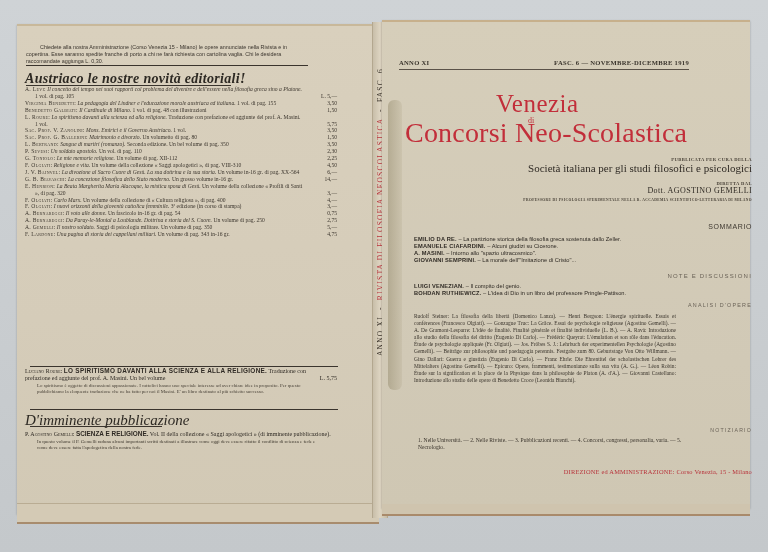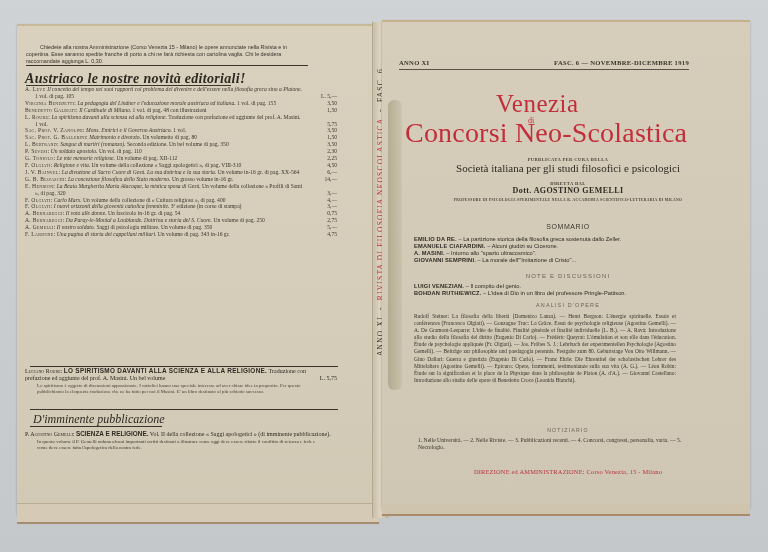--- a/index.html
+++ b/index.html
@@ -21,33 +21,33 @@
   .l-heading{position:absolute;left:25px;top:71px;font-style:italic;font-size:14px;font-weight:bold;color:#2d2923;letter-spacing:.3px;}
   .l-list{position:absolute;left:25px;top:86px;width:312px;}
   .l-item{position:relative;font-size:5.6px;line-height:6.9px;color:#3c362e;padding-right:34px;}
   .l-item .auth{font-variant:small-caps;letter-spacing:.3px;}
   .l-item .ttl{font-style:italic;}
   .l-item .price{position:absolute;right:0;bottom:0;width:30px;text-align:right;}
   .l-item .text{display:block;padding-left:10px;text-indent:-10px;}
   .l-feature{position:absolute;left:25px;top:367px;width:312px;font-size:6px;line-height:7px;color:#2f2a24;}
   .l-feature .big{font-family:"Liberation Sans",sans-serif;font-weight:bold;font-size:6.4px;letter-spacing:.3px;}
   .l-feature .note{font-size:4.9px;line-height:5.6px;padding:1px 12px 0 12px;color:#4a4339;}
-  .l-imm-h{position:absolute;left:33px;top:412px;font-style:italic;font-size:12px;color:#2d2923;}
+  .l-imm-h{position:absolute;left:25px;top:412px;font-style:italic;font-size:15px;color:#2d2923;}
   .l-imm{position:absolute;left:25px;top:430px;width:312px;font-size:6px;line-height:7px;color:#2f2a24;}
   .l-imm .big{font-family:"Liberation Sans",sans-serif;font-weight:bold;font-size:6.4px;}
   .l-imm .note{font-size:4.9px;line-height:5.7px;padding:1px 10px 0 12px;color:#3f392f;}
 
   
   .r-top{position:absolute;left:399px;top:59px;width:290px;font-size:6.6px;font-weight:bold;color:#3b352d;letter-spacing:.3px;}
   .r-top .right{position:absolute;right:0;top:0;}
   .r-top-rule{position:absolute;left:399px;top:69px;width:290px;height:1px;background:#5a5248;}
   .title1{position:absolute;left:496px;top:90px;font-size:25px;color:#c22e3a;letter-spacing:.5px;}
   .di{position:absolute;left:528px;top:116px;font-size:8px;color:#c22e3a;}
   .title2{position:absolute;left:405px;top:117px;font-size:28px;color:#c22e3a;letter-spacing:.2px;}
-  .center{position:absolute;left:384px;width:368px;text-align:center;}
+  .center{position:absolute;left:384px;width:368px;text-align:right;}
   .tiny-caps{font-size:4.6px;letter-spacing:.4px;color:#4a4339;font-weight:bold;}
   .society{font-size:11px;color:#2f2a24;}
   .dott{font-size:8px;color:#2f2a24;letter-spacing:.4px;}
   .sec-h{font-family:"Liberation Sans",sans-serif;font-size:7px;letter-spacing:.6px;color:#3e3830;}
   .sec-h.light{font-size:6px;letter-spacing:1.2px;color:#6a6257;}
   .summ{position:absolute;left:414px;width:270px;font-family:"Liberation Sans",sans-serif;font-size:5.7px;line-height:7px;color:#2f2a24;}
   .summ .auth{font-weight:bold;letter-spacing:.2px;}
   .reviews{position:absolute;left:414px;top:313px;width:262px;font-size:5.4px;line-height:7.1px;color:#3a342c;text-align:justify;}
   .notiz{position:absolute;left:418px;top:437px;width:264px;font-size:5.6px;line-height:7px;color:#3a342c;}
   .direz{font-size:6.4px;color:#b8333b;letter-spacing:.2px;}
@@ -188,21 +188,21 @@
 </div>
 <div class="r-top-rule"></div>
 
 <div class="title1">Venezia</div>
 <div class="di">di</div>
 <div class="title2">Concorsi Neo-Scolastica</div>
 
 <div class="center tiny-caps" style="top:157px;">PUBBLICATA PER CURA DELLA</div>
 <div class="center society" style="top:162px;">Società italiana per gli studi filosofici e psicologici</div>
 <div class="center tiny-caps" style="top:181px;">DIRETTA DAL</div>
-<div class="center dott" style="top:186px;font-weight:bold;">Dott. AGOSTINO GEMELLI</div>
+<div class="center dott" style="top:186px;">Dott. AGOSTINO GEMELLI</div>
 <div class="center tiny-caps" style="top:198px;font-size:3.6px;">PROFESSORE DI PSICOLOGIA SPERIMENTALE NELLA R. ACCADEMIA SCIENTIFICO-LETTERARIA DI MILANO</div>
 
 <div class="center sec-h" style="top:223px;">SOMMARIO</div>
 <div class="summ" style="top:236px;" id="sommario">
     <div><span class="auth">EMILIO DA RE.</span> <span>– La partizione storica della filosofia greca sostenuta dallo Zeller.</span></div>
     <div><span class="auth">EMANUELE CIAFARDINI.</span> <span>– Alcuni giudizi su Cicerone.</span></div>
     <div><span class="auth">A. MASINI.</span> <span>– Intorno allo "spazio ultracosmico".</span></div>
     <div><span class="auth">GIOVANNI SEMPRINI.</span> <span>– La morale dell'"Imitazione di Cristo"...</span></div>
   </div>
 

